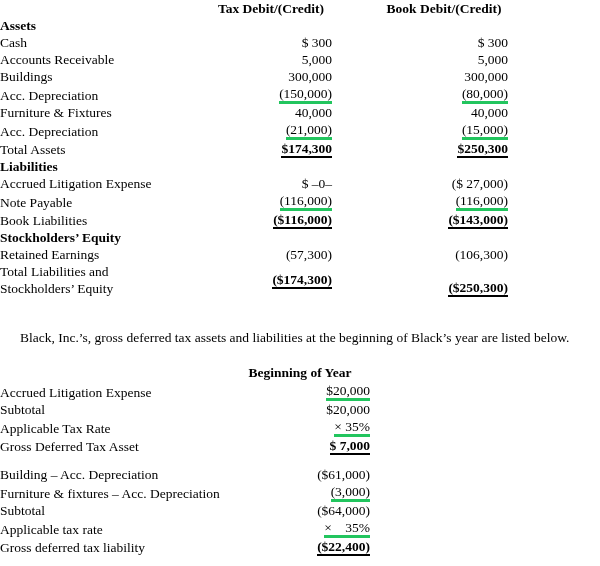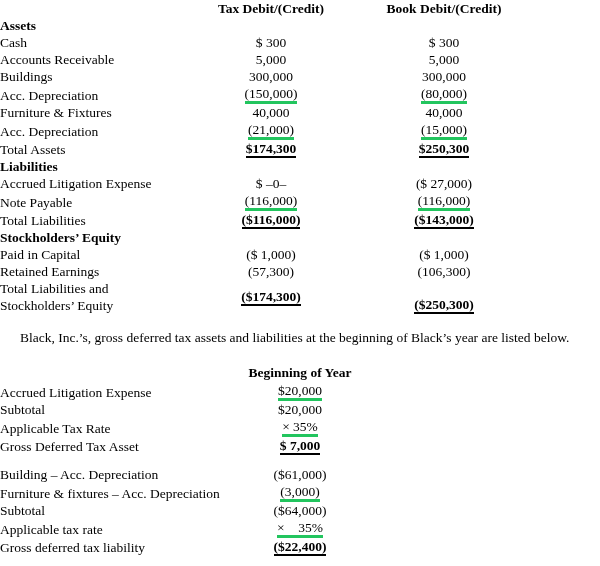--- a/index.html
+++ b/index.html
@@ -35,21 +35,21 @@
     vertical-align: bottom;
     line-height: 17px;
     height: 17px;
     white-space: nowrap;
   }
   td.label {
     text-align: left;
     padding-left: 2px;
   }
   td.num {
-    text-align: center;
+    text-align: right;
   }
   .sect { font-weight: bold; }
 
   
   .u-single {
     display: inline-block;
     border-bottom: 3px solid #22c55e;
     padding-bottom: 0px;
     line-height: 15px;
   }
@@ -204,37 +204,31 @@
         <td></td>
         <td class="num"><span>($ 27,000)</span></td>
       </tr>
       <tr>
         <td class="label">Note Payable</td>
         <td class="num"><span class="u-single">(116,000)</span></td>
         <td></td>
         <td class="num"><span class="u-single">(116,000)</span></td>
       </tr>
       <tr>
-        <td class="label">Total Liabilities</td>
+        <td class="label">Book Liabilities</td>
         <td class="num"><span class="u-total">($116,000)</span></td>
         <td></td>
         <td class="num"><span class="u-total">($143,000)</span></td>
       </tr>
 
       <tr>
         <td class="label sect">Stockholders’ Equity</td>
         <td class="num"></td>
           <td></td>
           <td class="num"></td>
-      </tr>
-      <tr>
-        <td class="label">Paid in Capital</td>
-        <td class="num"><span>($ 1,000)</span></td>
-        <td></td>
-        <td class="num"><span>($ 1,000)</span></td>
       </tr>
       <tr>
         <td class="label">Retained Earnings</td>
         <td class="num"><span>(57,300)</span></td>
         <td></td>
         <td class="num"><span>(106,300)</span></td>
       </tr>
       <tr>
         <td class="label tall tall-top">
           <span>Total Liabilities and</span><br>

